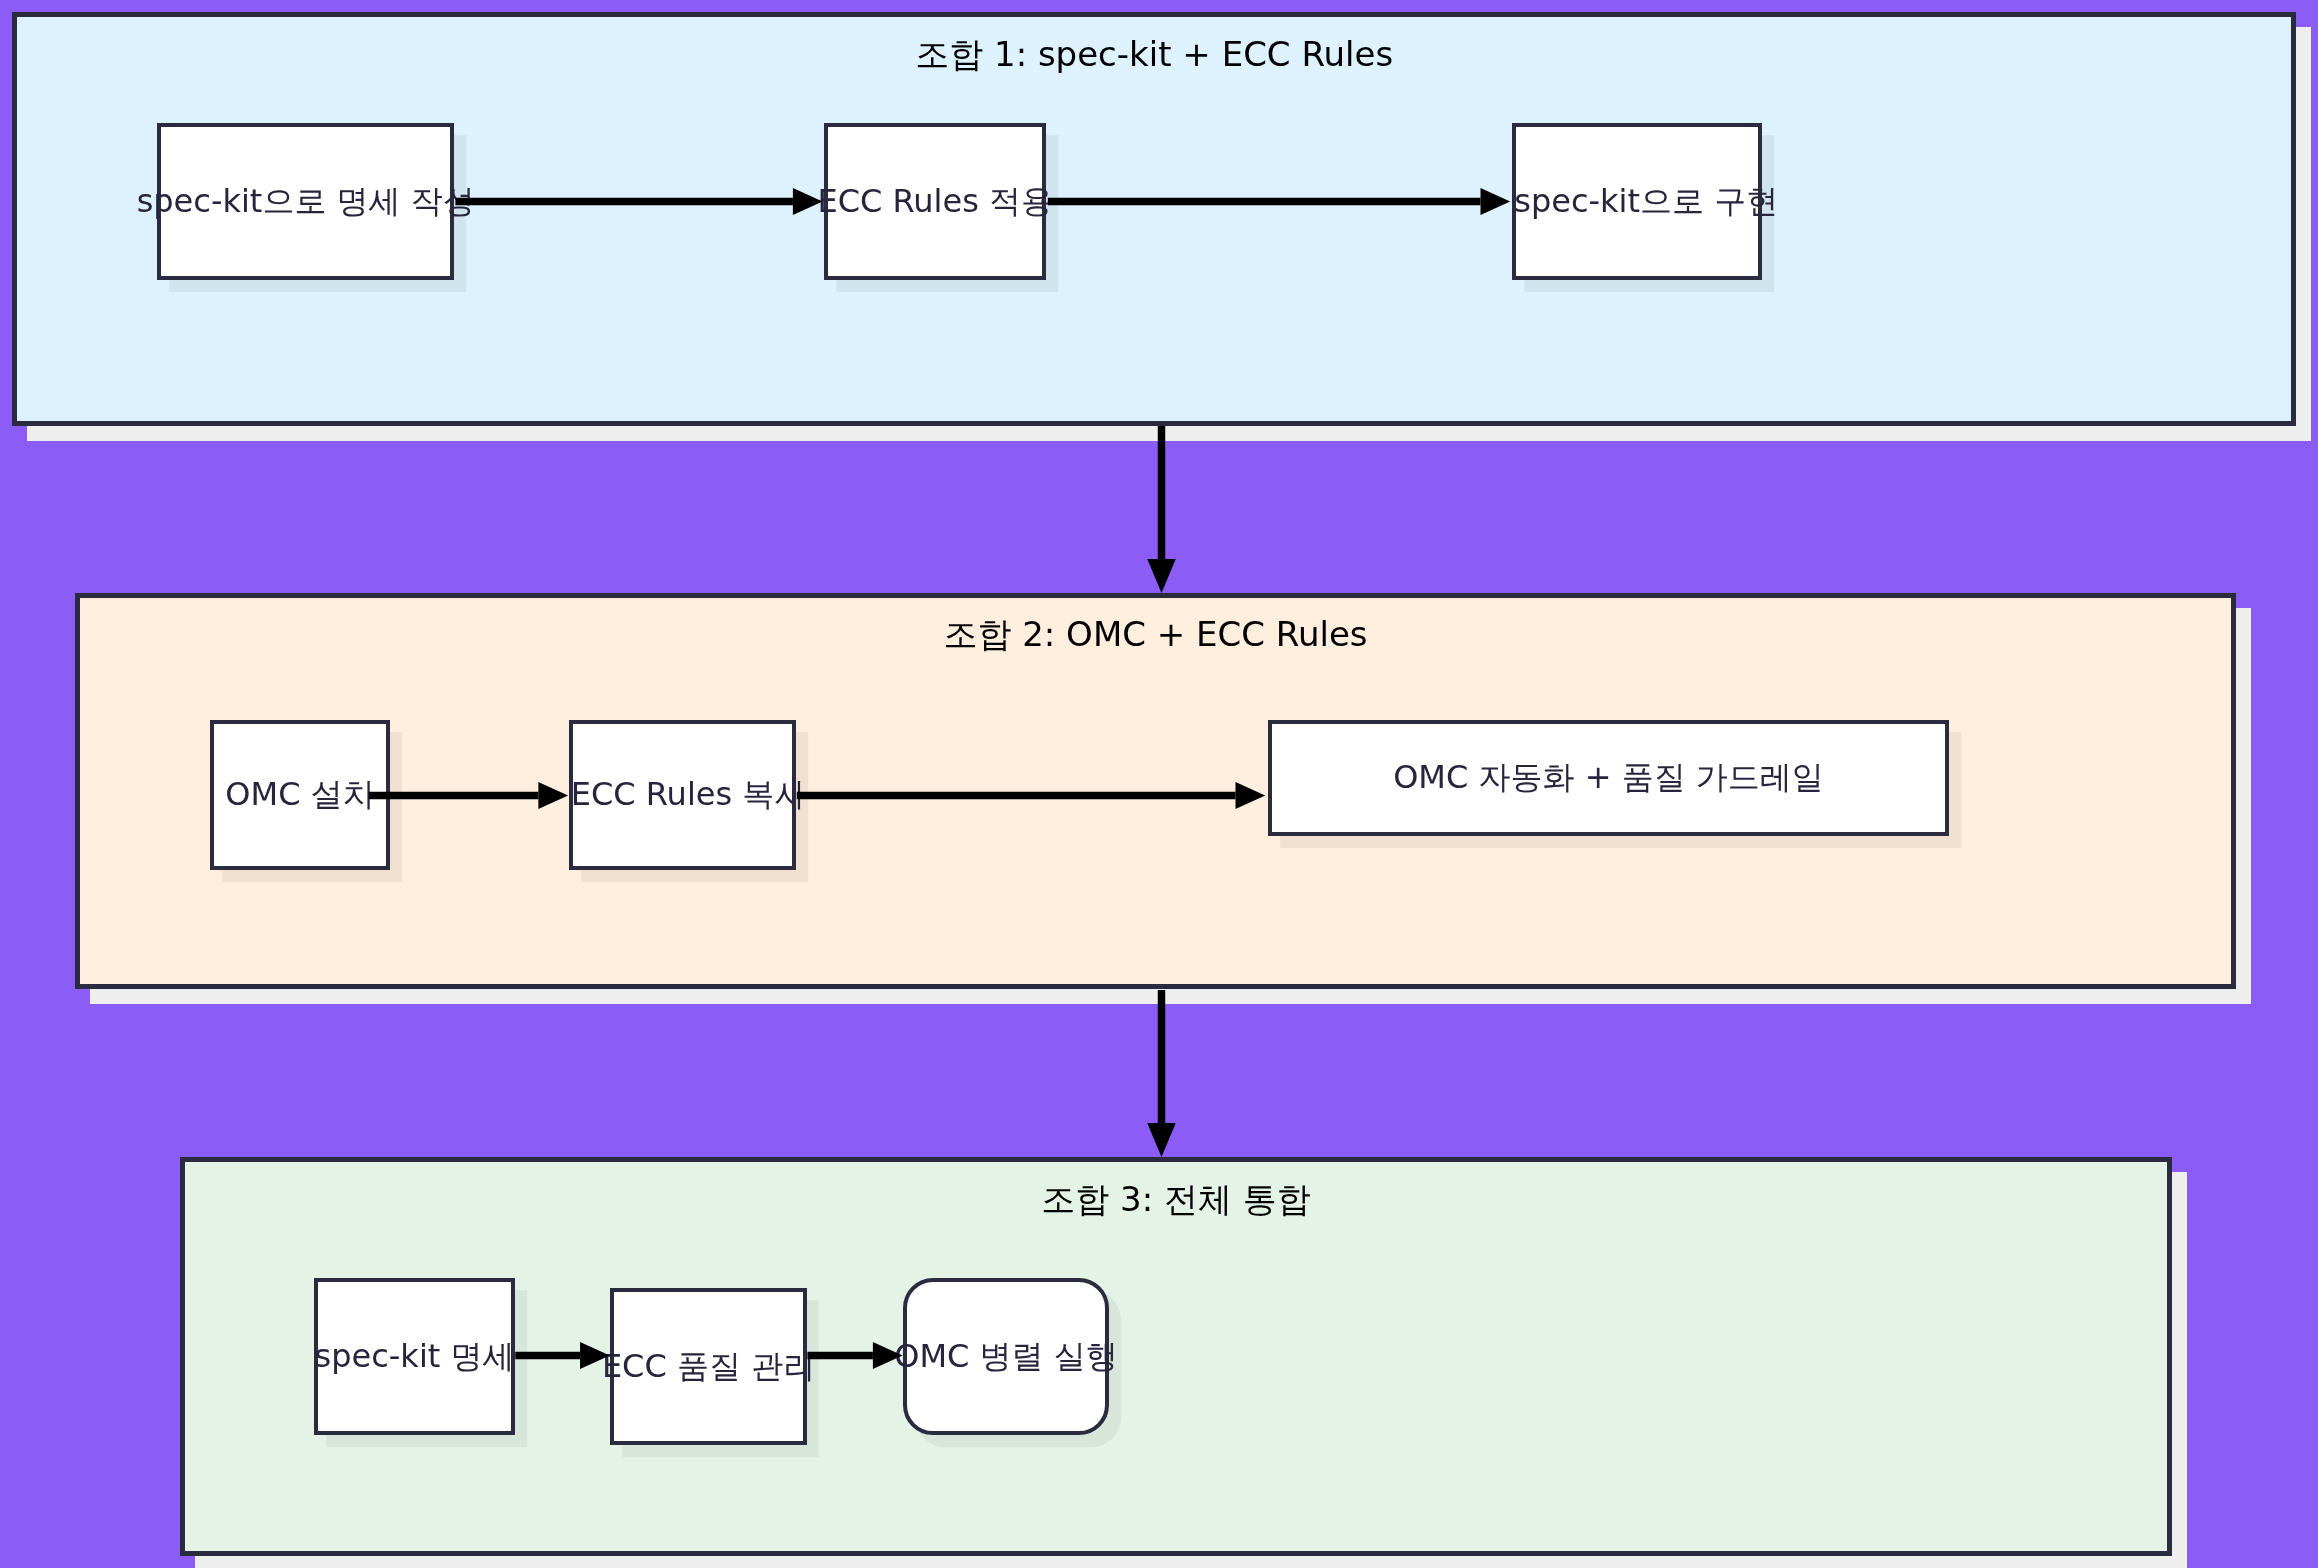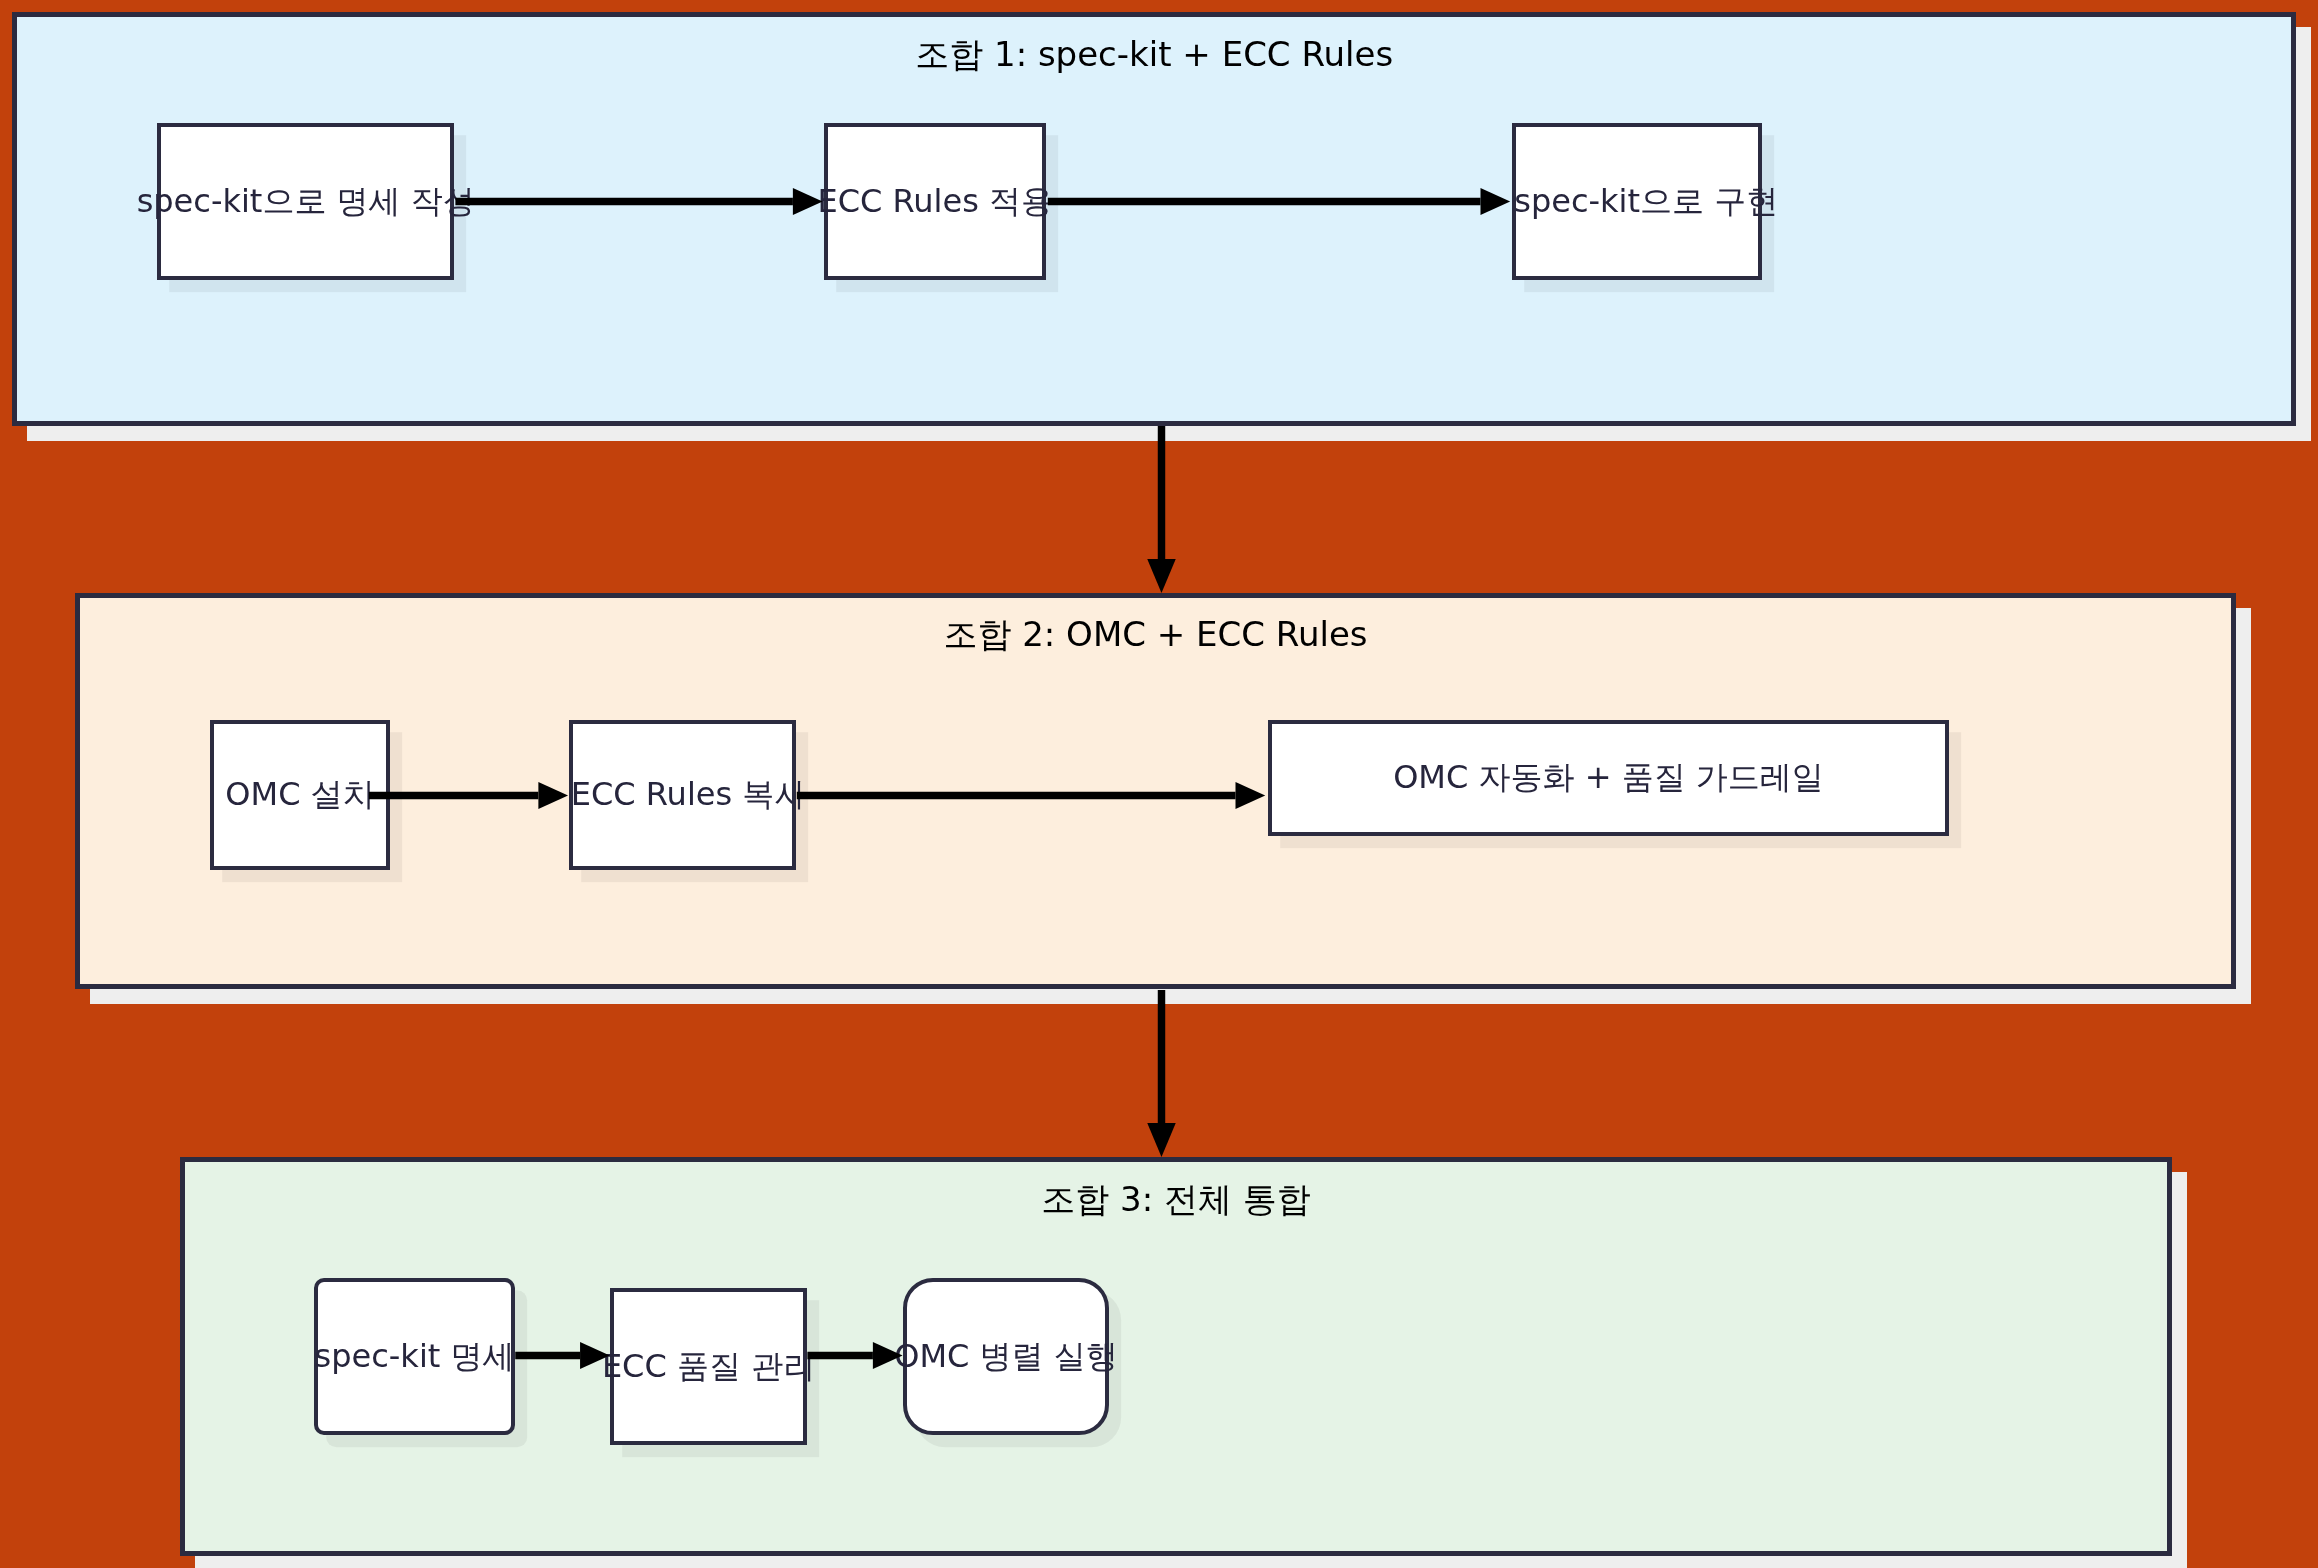--- a/index.html
+++ b/index.html
@@ -7,21 +7,21 @@
     padding: 0;
     background: #ffffff;
   }
   body {
     font-family: "DejaVu Sans", "Liberation Sans", sans-serif;
   }
   #canvas {
     position: relative;
     width: 2319px;
     height: 1569px;
-    background: #c2410c;
+    background: #8b5cf6;
     overflow: hidden;
   }
 
   
   .subgraph {
     position: absolute;
     box-sizing: border-box;
     border: 5.4px solid #2b2b40;
     box-shadow: 15px 15px 0 0 #eeeeee;
   }
@@ -151,21 +151,21 @@
       <svg width="472" height="27" viewBox="0 0 694 40">
         <line x1="0" y1="20" x2="650" y2="20" stroke="#000000" stroke-width="11"></line>
         <polygon points="650,0 694,20 650,40" fill="#000000"></polygon>
       </svg>
     </div>
   </div>
 
   <div class="subgraph" id="sg3">
     <div class="subgraph-title">조합 3: 전체 통합</div>
 
-    <div class="node" style="left:129px; top:116px; width:201px; height:157px;border-radius:10px;">
+    <div class="node" style="left:129px; top:116px; width:201px; height:157px;">
       <span class="node-label">spec-kit 명세</span>
     </div>
 
     <div class="node" style="left:425px; top:126px; width:197px; height:157px;">
       <span class="node-label">ECC 품질 관리</span>
     </div>
 
     <div class="node" style="left:718px; top:116px; width:206px; height:157px;border-radius:30px;">
       <span class="node-label">OMC 병렬 실행</span>
     </div>

